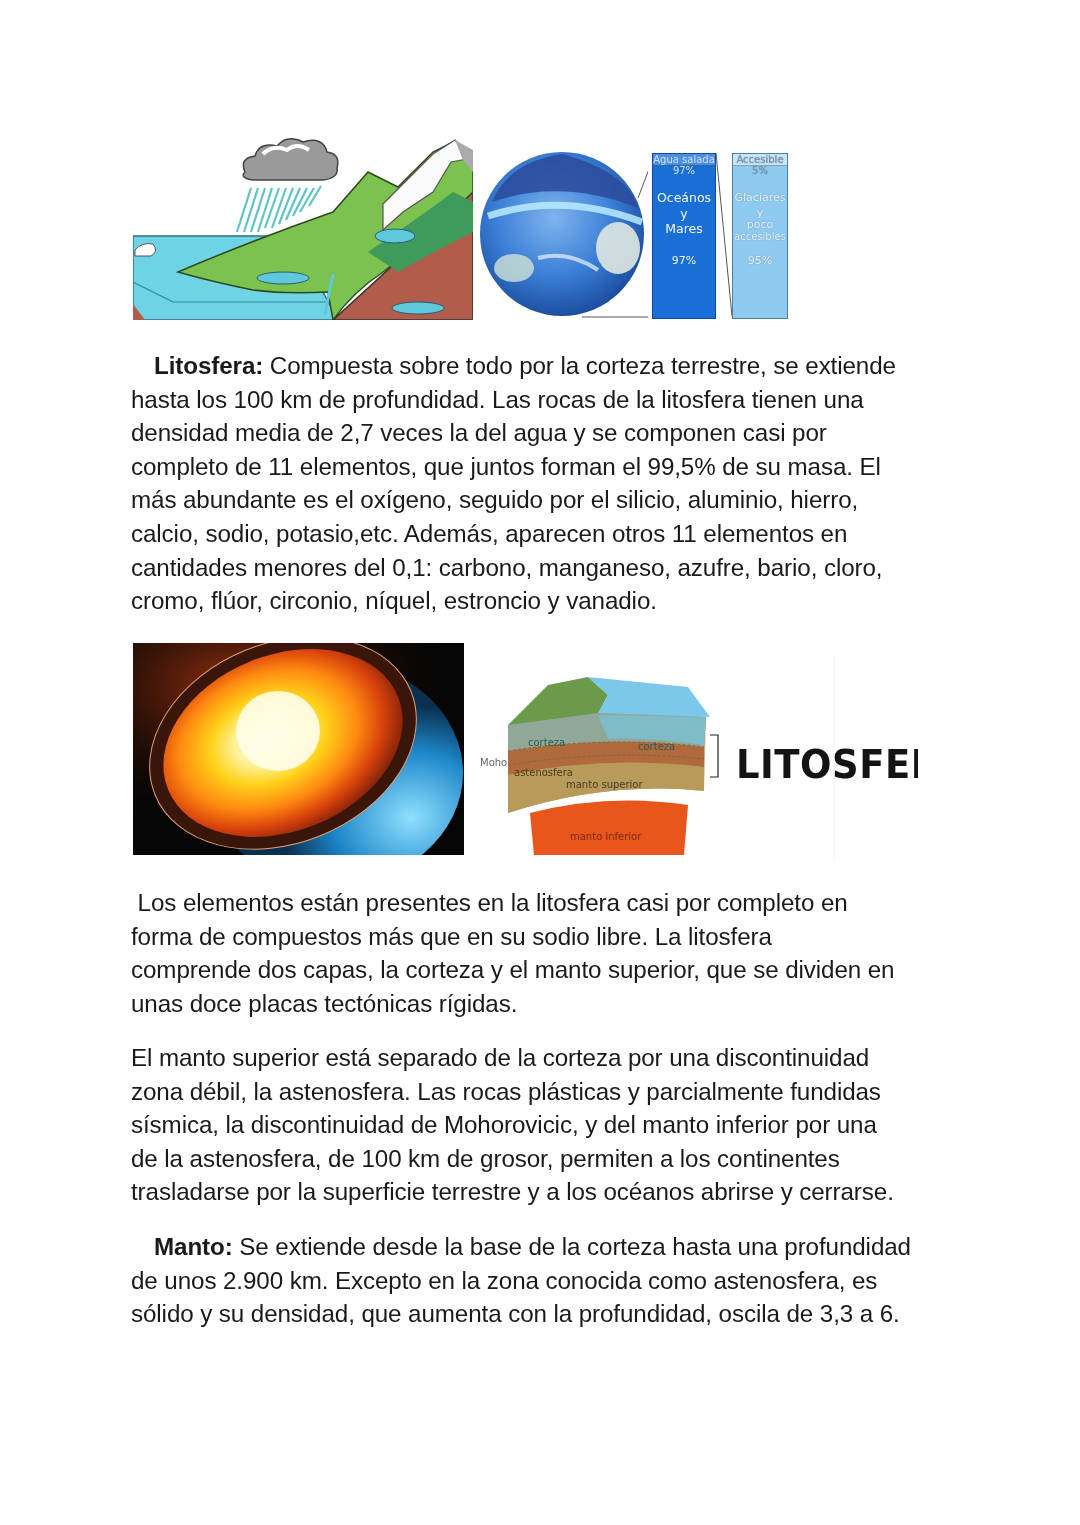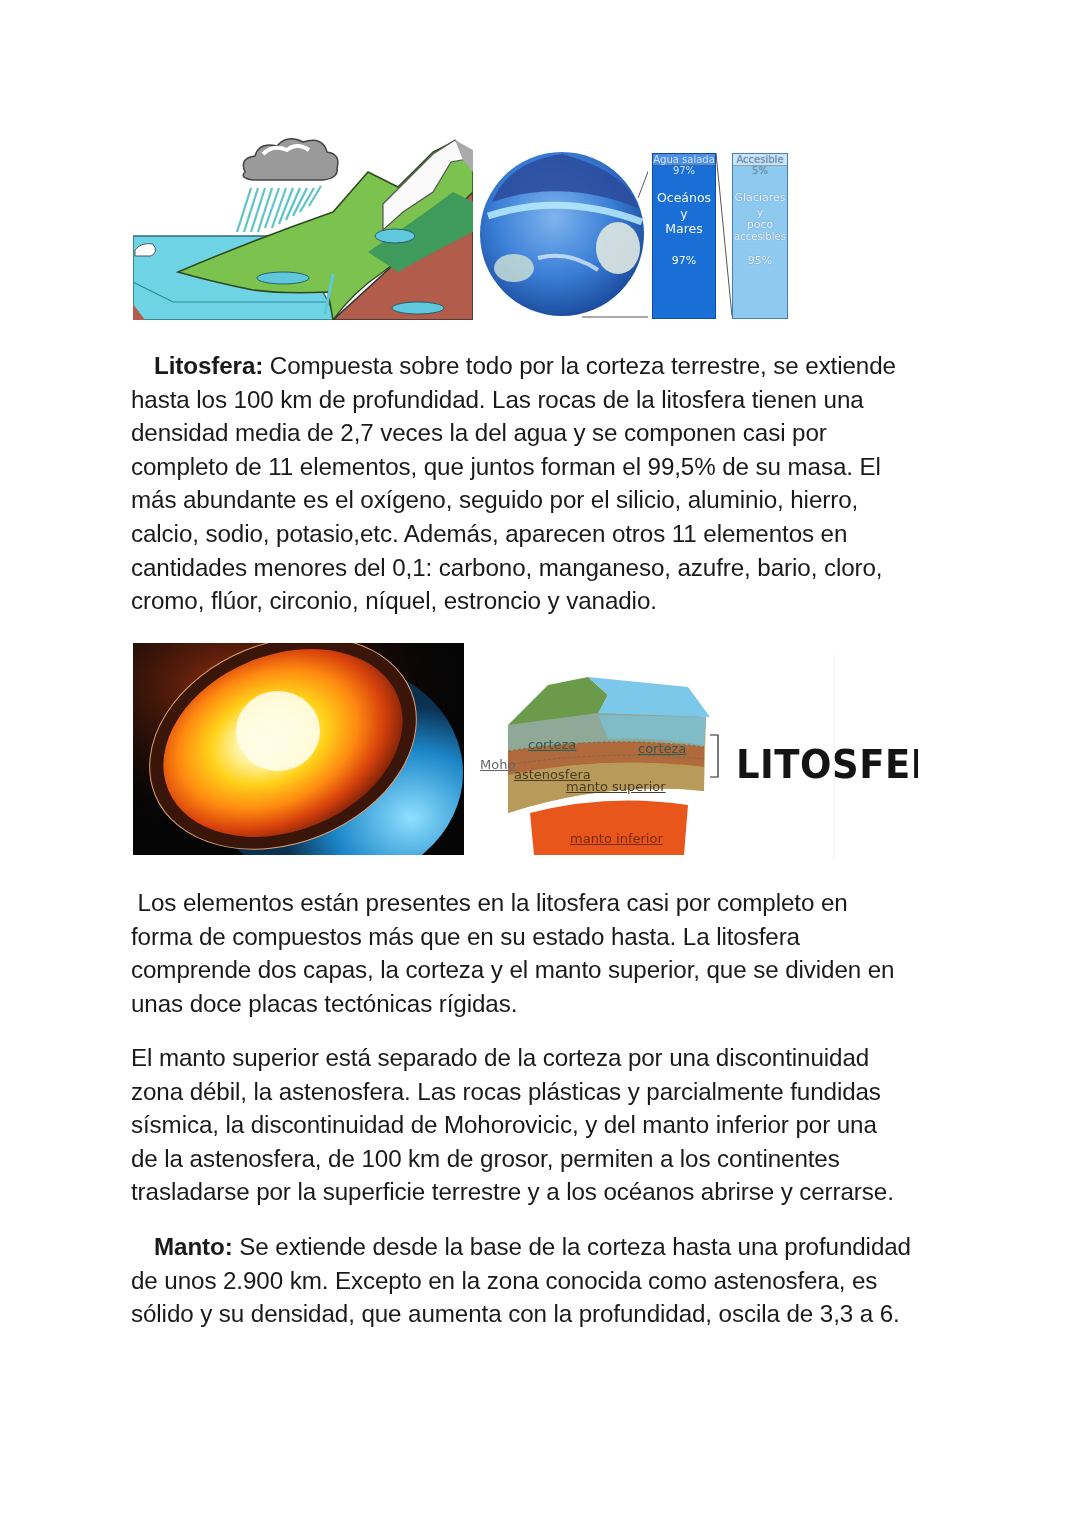--- a/index.html
+++ b/index.html
@@ -32,21 +32,21 @@
     
     #fig-core { left: 133px; top: 643px; width: 331px; height: 212px; background: #050505; }
     
     #fig-litho { left: 478px; top: 655px; width: 440px; height: 205px; }
     .litho-title {
       position: absolute; left: 258px; top: 88px;
       font-family: "DejaVu Sans", sans-serif; font-weight: bold;
       font-size: 37px; letter-spacing: 0.5px; color: #141414;
       transform: scaleY(1.05);
     }
-    .small-lbl { position: absolute; font-family: "DejaVu Sans", sans-serif; font-size: 13px; text-decoration: underline; }
+    .small-lbl { position: absolute; font-family: "DejaVu Sans", sans-serif; font-size: 10px; }
   </style>
 </head>
 <body>
 
 <div class="page">
 
   <div class="fig" id="fig-landscape">
     <svg width="340" height="188" viewBox="0 0 340 188">
 
       <g>
@@ -196,21 +196,21 @@
     <span class="small-lbl" style="left:160px;top:86px;color:#2f5a52">corteza</span>
     <span class="small-lbl" style="left:2px;top:102px;color:#666">Moho</span>
     <span class="small-lbl" style="left:36px;top:112px;color:#4a3a20">astenosfera</span>
     <span class="small-lbl" style="left:88px;top:124px;color:#4a3a20">manto superior</span>
     <span class="small-lbl" style="left:92px;top:176px;color:#7a2a10">manto inferior</span>
     <div class="litho-title">LITOSFERA</div>
   </div>
 
   <div class="para" style="top:886px">
     <div style="white-space:pre"> Los elementos están presentes en la litosfera casi por completo en</div>
-    <div>forma de compuestos más que en su estado hasta. La litosfera</div>
+    <div>forma de compuestos más que en su sodio libre. La litosfera</div>
     <div>comprende dos capas, la corteza y el manto superior, que se dividen en</div>
     <div>unas doce placas tectónicas rígidas.</div>
   </div>
 
   <div class="para" style="top:1041px">
     <div>El manto superior está separado de la corteza por una discontinuidad</div>
     <div>zona débil, la astenosfera. Las rocas plásticas y parcialmente fundidas</div>
     <div>sísmica, la discontinuidad de Mohorovicic, y del manto inferior por una</div>
     <div>de la astenosfera, de 100 km de grosor, permiten a los continentes</div>
     <div>trasladarse por la superficie terrestre y a los océanos abrirse y cerrarse.</div>

